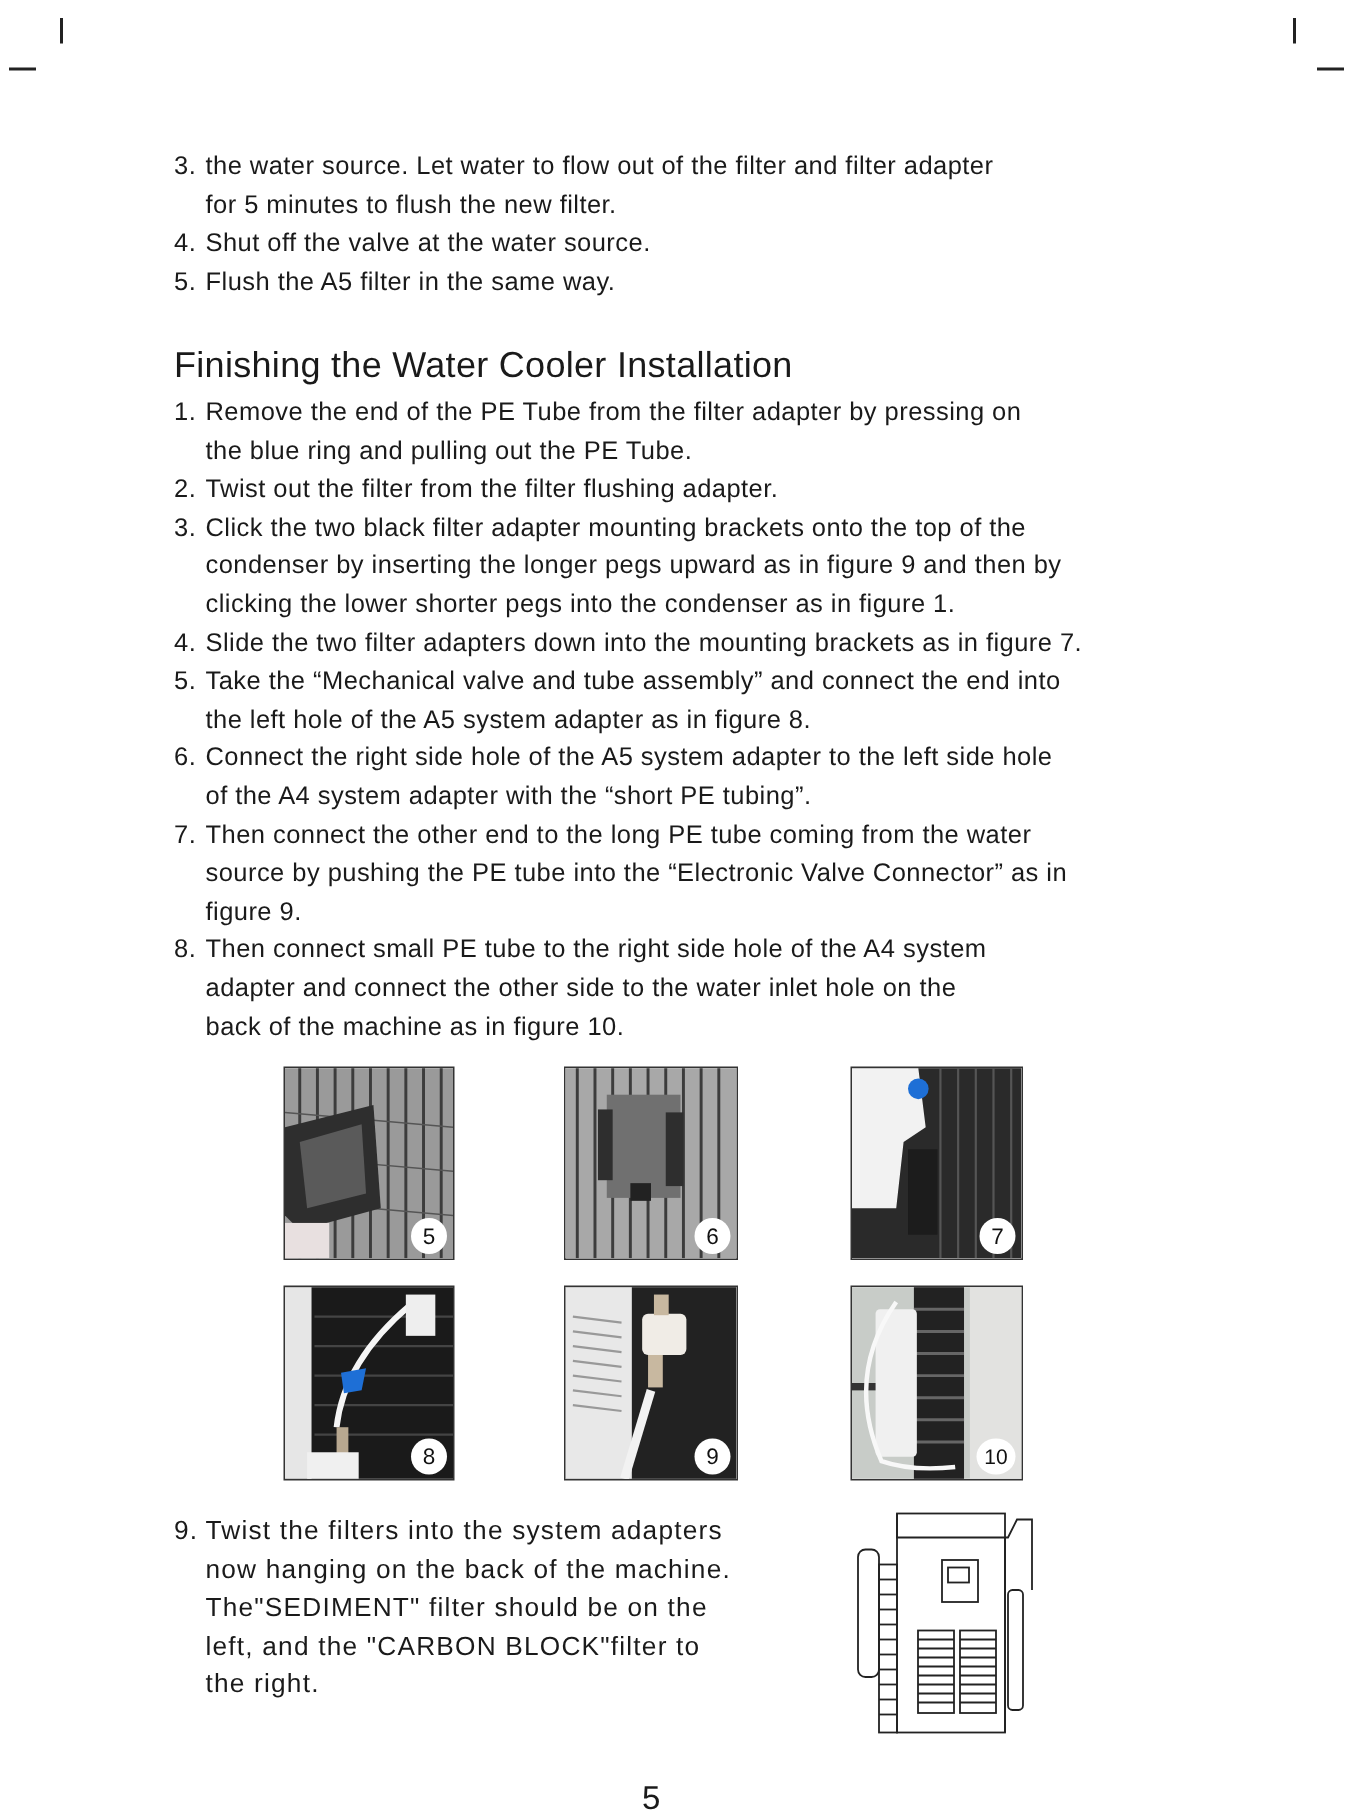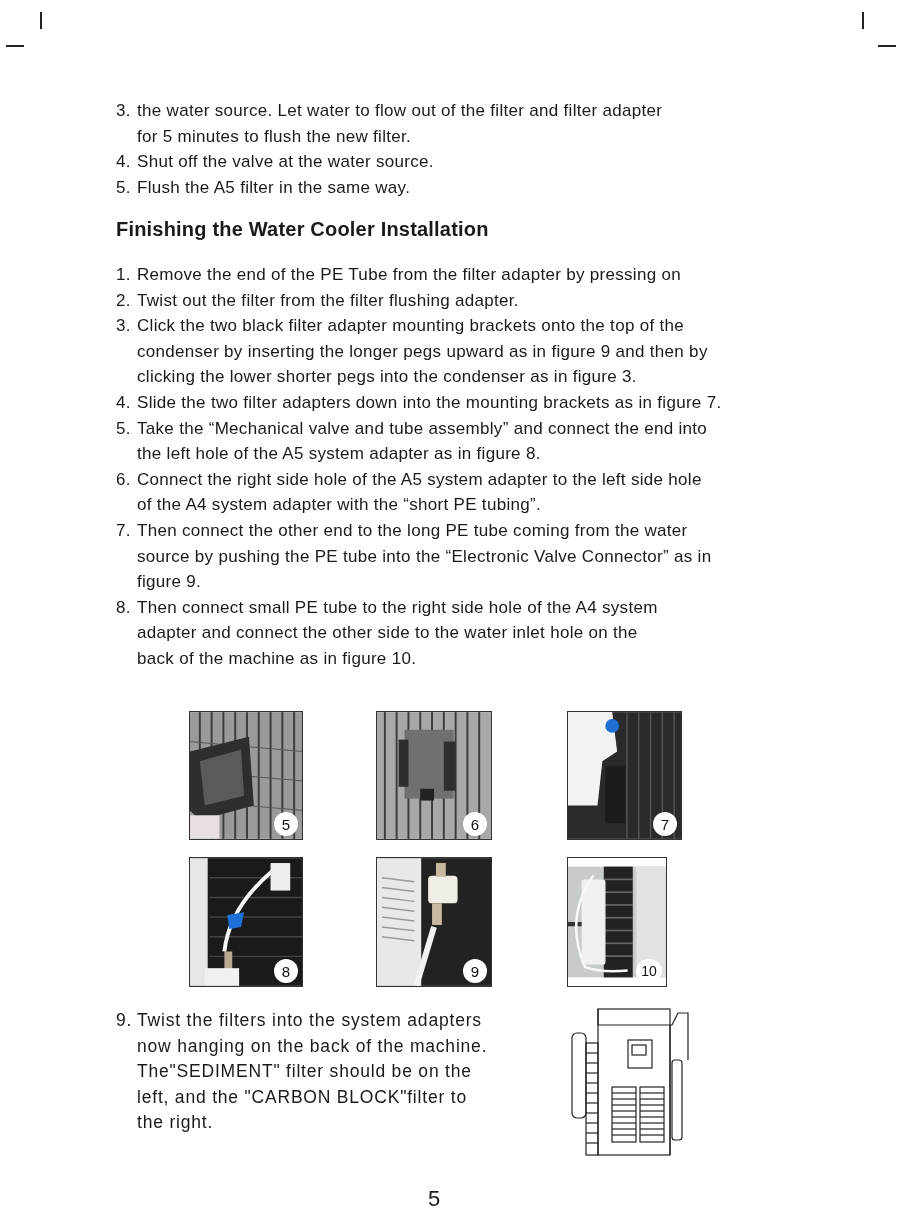--- a/index.html
+++ b/index.html
@@ -2,21 +2,21 @@
 <html><head>
 <meta charset="utf-8">
 <style>
   html, body { margin:0; padding:0; background:#fff; }
   body { width:900px; height:1209px; position:relative; overflow:hidden;
          font-family:"Liberation Sans", sans-serif; color:#1a1a1a; }
   .crop { position:absolute; background:#222; }
   .text { position:absolute; left:116px; font-size:17px; letter-spacing:0.3px; line-height:25.6px; }
   .step { position:relative; padding-left:21px; }
   .step .num { position:absolute; left:0; top:0; }
-  .heading { position:absolute; left:116px; top:218px; font-size:20px; font-weight:bold; letter-spacing:0.2px; }
+  .heading { position:absolute; left:116px; top:230px; font-size:24px; font-weight:normal; letter-spacing:0.2px; }
   .fig { position:absolute; border:1.5px solid #333; overflow:hidden; box-sizing:border-box; }
   .fig svg { width:100%; height:100%; display:block; }
   .badge { position:absolute; right:4px; bottom:3px; width:24px; height:24px; border-radius:50%;
            background:#fff; font-size:15px; display:flex; align-items:center; justify-content:center; color:#111; }
   .badge.wide { width:26px; font-size:14px; }
   .step9 { position:absolute; left:116px; top:1008px; font-size:17.5px; letter-spacing:0.8px; line-height:25.5px; width:420px; }
   .pagenum { position:absolute; left:428px; top:1186px; font-size:22px; }
   .diagram { position:absolute; left:560px; top:1005px; width:130px; height:155px; }
 </style>
 </head>
@@ -42,30 +42,31 @@
     <div>Flush the A5 filter in the same way.</div>
   </div>
 </div>
 
 <div class="heading">Finishing the Water Cooler Installation</div>
 
 <div class="text" style="top:262px;">
   <div class="step">
     <span class="num">1.</span>
     <div>Remove the end of the PE Tube from the filter adapter by pressing on</div>
+    <div>the blue ring and pulling out the PE Tube.</div>
   </div>
   <div class="step">
     <span class="num">2.</span>
     <div>Twist out the filter from the filter flushing adapter.</div>
   </div>
   <div class="step">
     <span class="num">3.</span>
     <div>Click the two black filter adapter mounting brackets onto the top of the</div>
     <div>condenser by inserting the longer pegs upward as in figure 9 and then by</div>
-    <div>clicking the lower shorter pegs into the condenser as in figure 3.</div>
+    <div>clicking the lower shorter pegs into the condenser as in figure 1.</div>
   </div>
   <div class="step">
     <span class="num">4.</span>
     <div>Slide the two filter adapters down into the mounting brackets as in figure 7.</div>
   </div>
   <div class="step">
     <span class="num">5.</span>
     <div>Take the “Mechanical valve and tube assembly” and connect the end into</div>
     <div>the left hole of the A5 system adapter as in figure 8.</div>
   </div>
@@ -187,21 +188,21 @@
       <line x1="5" y1="80" x2="38" y2="84"></line>
     </g>
     <rect x="52" y="18" width="30" height="28" rx="4" fill="#f0ece6"></rect>
     <rect x="60" y="5" width="10" height="14" fill="#c8b8a0"></rect>
     <rect x="56" y="46" width="10" height="22" fill="#c8b8a0"></rect>
     <path d="M58 70 L40 130" stroke="#f2f2f2" stroke-width="6"></path>
   </svg>
   <div class="badge">9</div>
 </div>
 
-<div class="fig" style="left:567px;top:857px;width:100px;height:130px;">
+<div class="fig" style="left:567px;top:857px;width:115px;height:130px;">
   <svg viewBox="0 0 115 130">
     <rect width="115" height="130" fill="#c8ccc8"></rect>
     <rect x="0" y="65" width="30" height="5" fill="#333"></rect>
     <rect x="80" y="0" width="35" height="130" fill="#e2e2e0"></rect>
     <rect x="42" y="0" width="34" height="130" fill="#222"></rect>
     <g stroke="#666" stroke-width="2">
       <line x1="42" y1="15" x2="76" y2="15"></line>
         <line x1="42" y1="30" x2="76" y2="30"></line>
         <line x1="42" y1="45" x2="76" y2="45"></line>
       <line x1="42" y1="60" x2="76" y2="60"></line>

